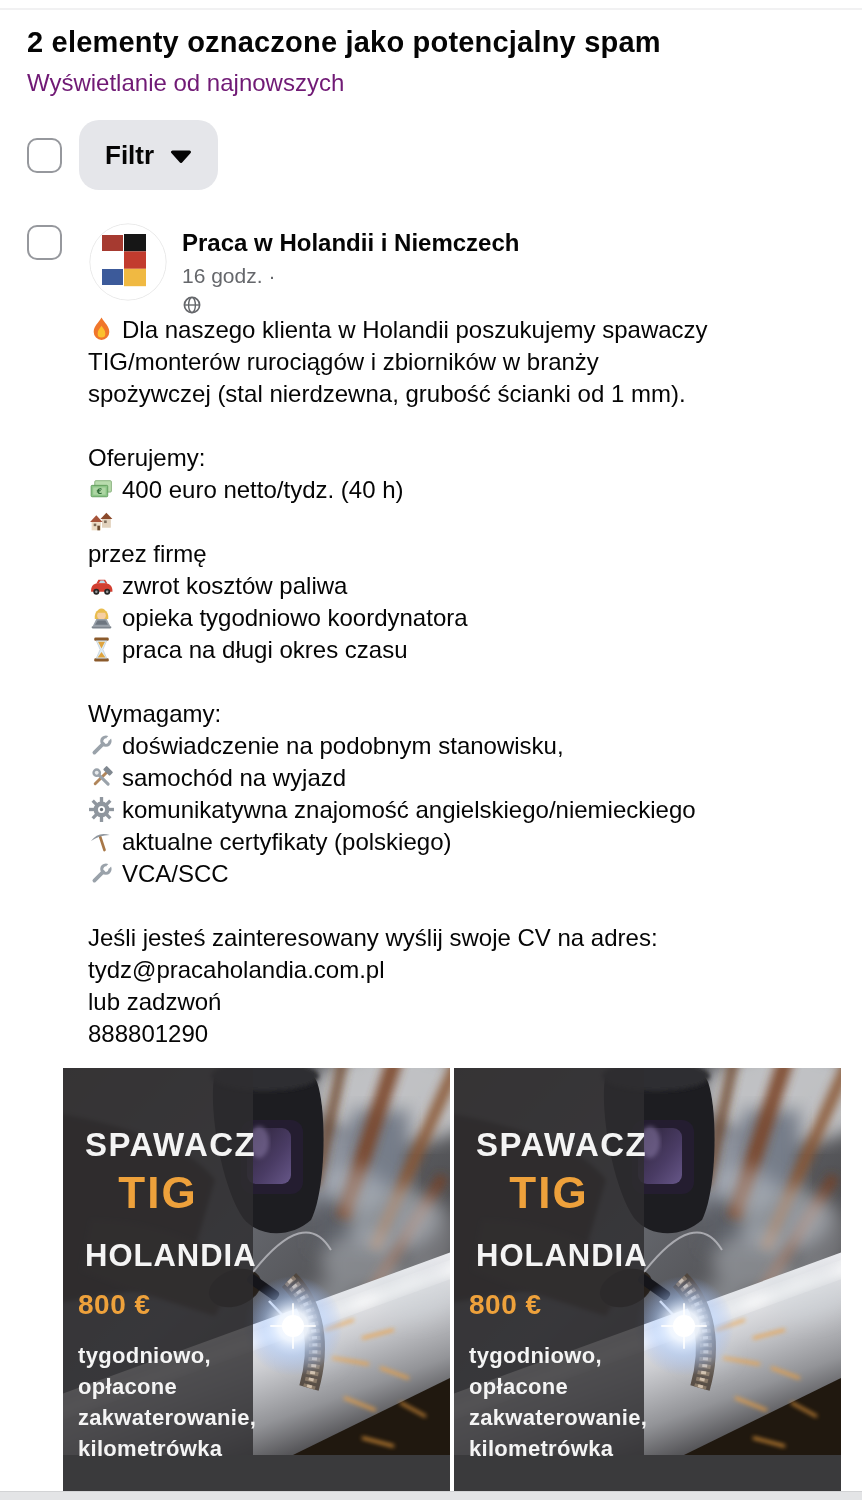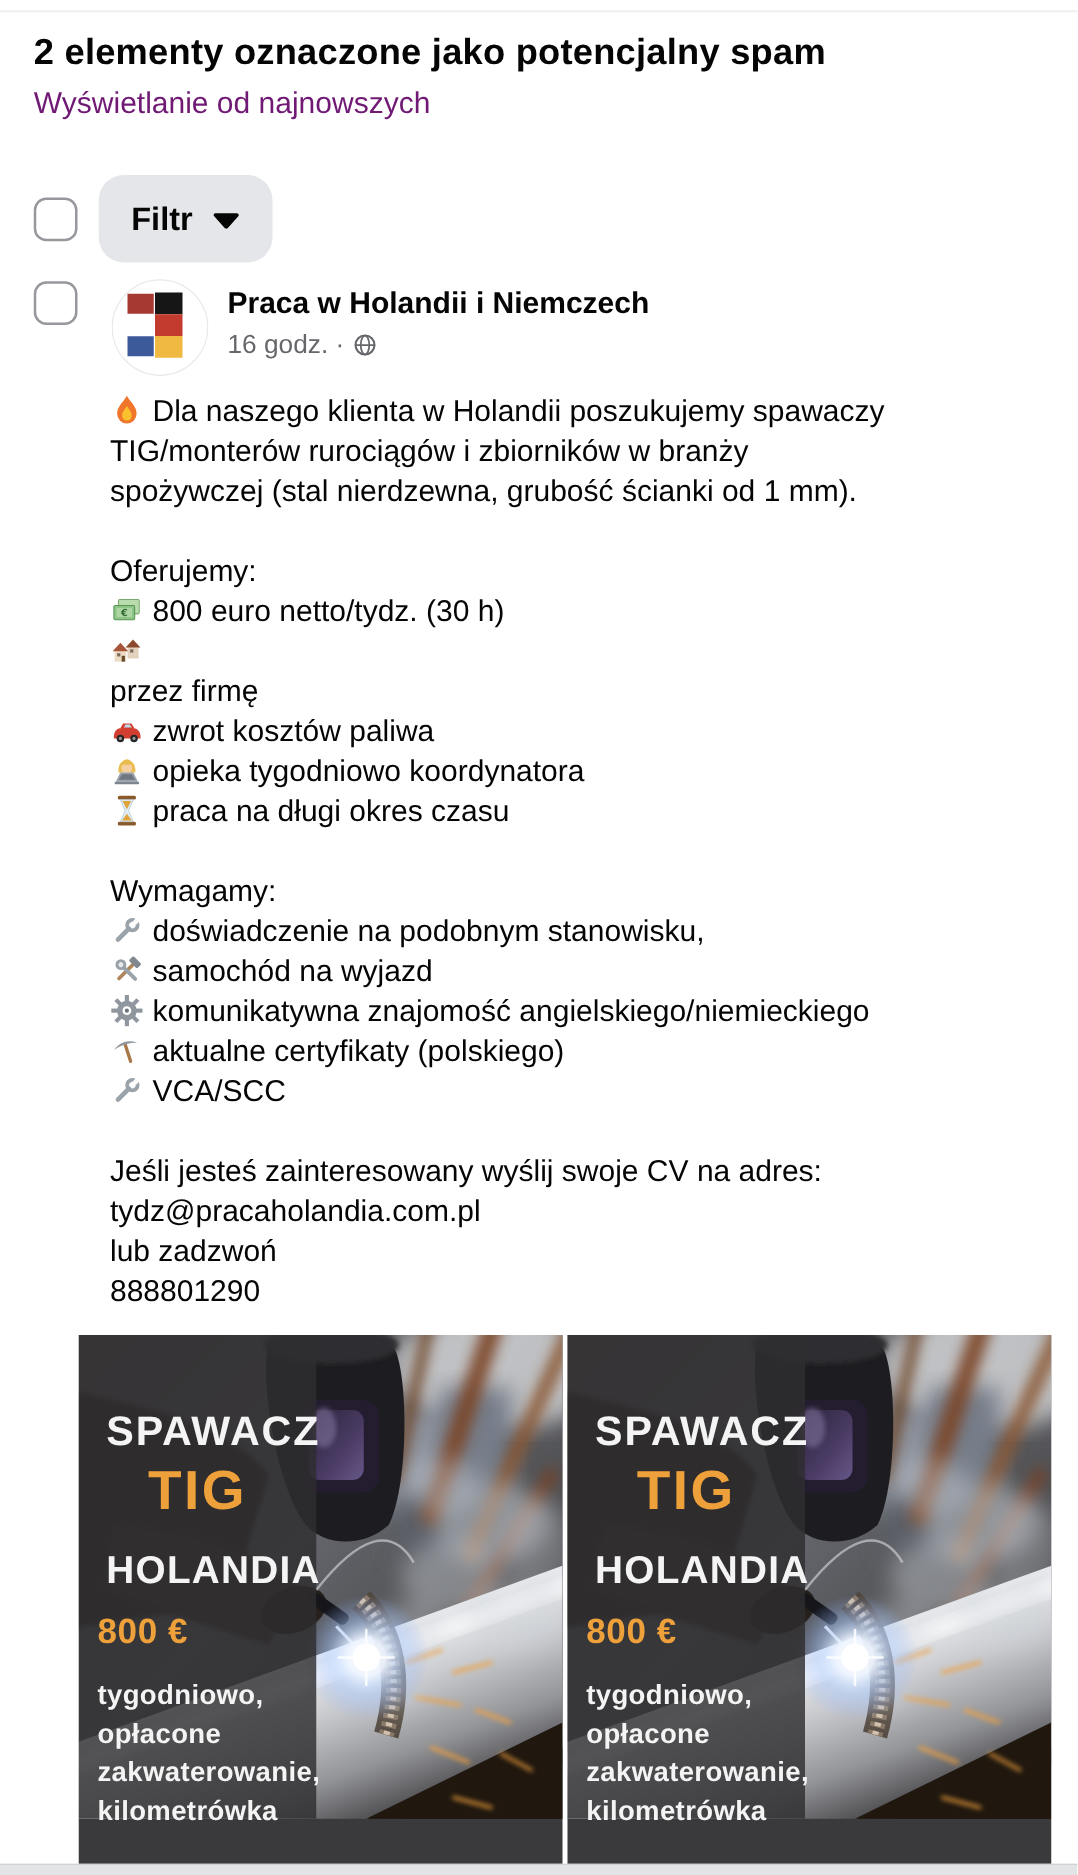--- a/index.html
+++ b/index.html
@@ -5,39 +5,39 @@
   html,body{margin:0;padding:0;}
   body{
     width:862px;height:1500px;position:relative;overflow:hidden;background:#ffffff;
     font-family:"Liberation Sans","DejaVu Sans",sans-serif;color:#050505;
     -webkit-font-smoothing:antialiased;
   }
   .hairline-top{position:absolute;left:0;top:8px;width:862px;height:2px;background:#f1f1f2;}
   .page-title{position:absolute;left:27px;top:26px;font-size:29px;font-weight:700;letter-spacing:.2px;color:#050505;}
   .page-subtitle{position:absolute;left:27px;top:69px;font-size:24px;font-weight:400;color:#701a75;}
 
-  .filter-row{position:absolute;left:27px;top:140px;height:70px;display:flex;align-items:center;}
+  .filter-row{position:absolute;left:27px;top:120px;height:70px;display:flex;align-items:center;}
   .checkbox{
     width:35px;height:35px;border:2.5px solid #96989d;border-radius:10px;background:#fff;
     box-sizing:border-box;flex:0 0 auto;cursor:pointer;
   }
   .filter-pill{
     margin-left:17px;height:70px;border:none;border-radius:20px;background:#e5e6ea;
     display:flex;align-items:center;padding:0 26px;gap:16px;cursor:pointer;
     font-family:inherit;
   }
   .filter-pill .filter-label{font-size:26px;font-weight:600;color:#050505;}
   .caret-down{display:inline-flex;margin-top:3px;}
 
   .post-header{position:absolute;left:27px;top:223px;display:flex;align-items:flex-start;}
   .post-header .checkbox{margin-top:2px;}
   .avatar{width:78px;height:78px;margin-left:27px;border-radius:50%;overflow:hidden;flex:0 0 auto;cursor:pointer;}
   .post-head-text{margin-left:15px;padding-top:6px;}
   .author-name{font-size:24px;font-weight:700;color:#050505;line-height:28px;cursor:pointer;}
-  .post-meta{margin-top:7px;display:flex;align-items:center;gap:7px;font-size:21px;color:#65676b;}
+  .post-meta{margin-top:7px;display:flex;gap:7px;font-size:21px;color:#65676b;flex-direction:column;}
 
   .post-body{position:absolute;left:88px;top:314px;width:772px;}
   .body-line{min-height:32px;line-height:32px;font-size:24px;color:#050505;white-space:nowrap;}
   .body-line .emoji{display:inline-block;width:27px;height:27px;margin-right:7px;vertical-align:-5px;}
   .body-line .emoji svg{width:27px;height:27px;display:block;}
 
   .attachments{position:absolute;left:63px;top:1068px;display:flex;gap:4px;}
   .flyer{position:relative;width:387px;height:434px;overflow:hidden;background:#3a3a3c;cursor:pointer;}
   .flyer svg.flyer-bg{position:absolute;left:0;top:0;width:387px;height:387px;display:block;}
   .flyer .f-text{position:absolute;color:#f4f4f4;font-weight:800;}
@@ -103,21 +103,21 @@
         </svg></span><span class="line-text">Dla naszego klienta w Holandii poszukujemy spawaczy</span></div>
     <div class="body-line"><span class="line-text">TIG/monterów rurociągów i zbiorników w branży</span></div>
     <div class="body-line"><span class="line-text">spożywczej (stal nierdzewna, grubość ścianki od 1 mm).</span></div>
     <div class="body-line blank"></div>
     <div class="body-line"><span class="line-text">Oferujemy:</span></div>
     <div class="body-line"><span class="emoji"><svg viewBox="0 0 26 26">
           <rect x="6.5" y="4.5" width="16" height="11" rx="1" fill="#b9dcae" stroke="#7aa86e" stroke-width="0.8"></rect>
           <rect x="3" y="9" width="16" height="11" rx="1" fill="#8cc587" stroke="#579552" stroke-width="0.8"></rect>
           <rect x="5" y="11" width="12" height="7" fill="#aed6a4"></rect>
           <text x="11" y="17.5" font-size="7.5" font-weight="bold" fill="#2f6b37" text-anchor="middle" font-family="DejaVu Sans,sans-serif">€</text>
-        </svg></span><span class="line-text">800 euro netto/tydz. (30 h)</span></div>
+        </svg></span><span class="line-text">400 euro netto/tydz. (40 h)</span></div>
     <div class="body-line"><span class="emoji"><svg viewBox="0 0 26 26">
           <rect x="13.5" y="10" width="8.5" height="9" fill="#e2d2bd"></rect>
           <path d="M12,10.5 L17.7,4.5 L23.5,10.5 Z" fill="#8b4a2b"></path>
           <rect x="15.5" y="12" width="2.5" height="2.5" fill="#7a6a58"></rect>
           <rect x="3.5" y="13" width="9" height="8.5" fill="#ecdcc6"></rect>
           <path d="M2,13.5 L8,7 L14,13.5 Z" fill="#a6543a"></path>
           <rect x="5.5" y="15" width="2.5" height="2.5" fill="#7a6a58"></rect>
           <rect x="9" y="17" width="2.5" height="4.5" fill="#6b4a2e"></rect>
         </svg></span></div>
     <div class="body-line"><span class="line-text">przez firmę</span></div>

